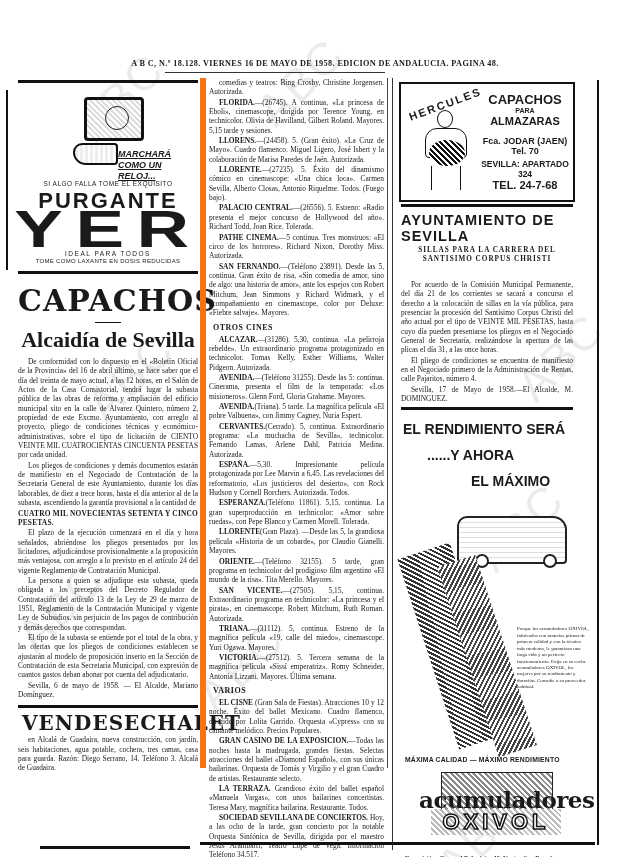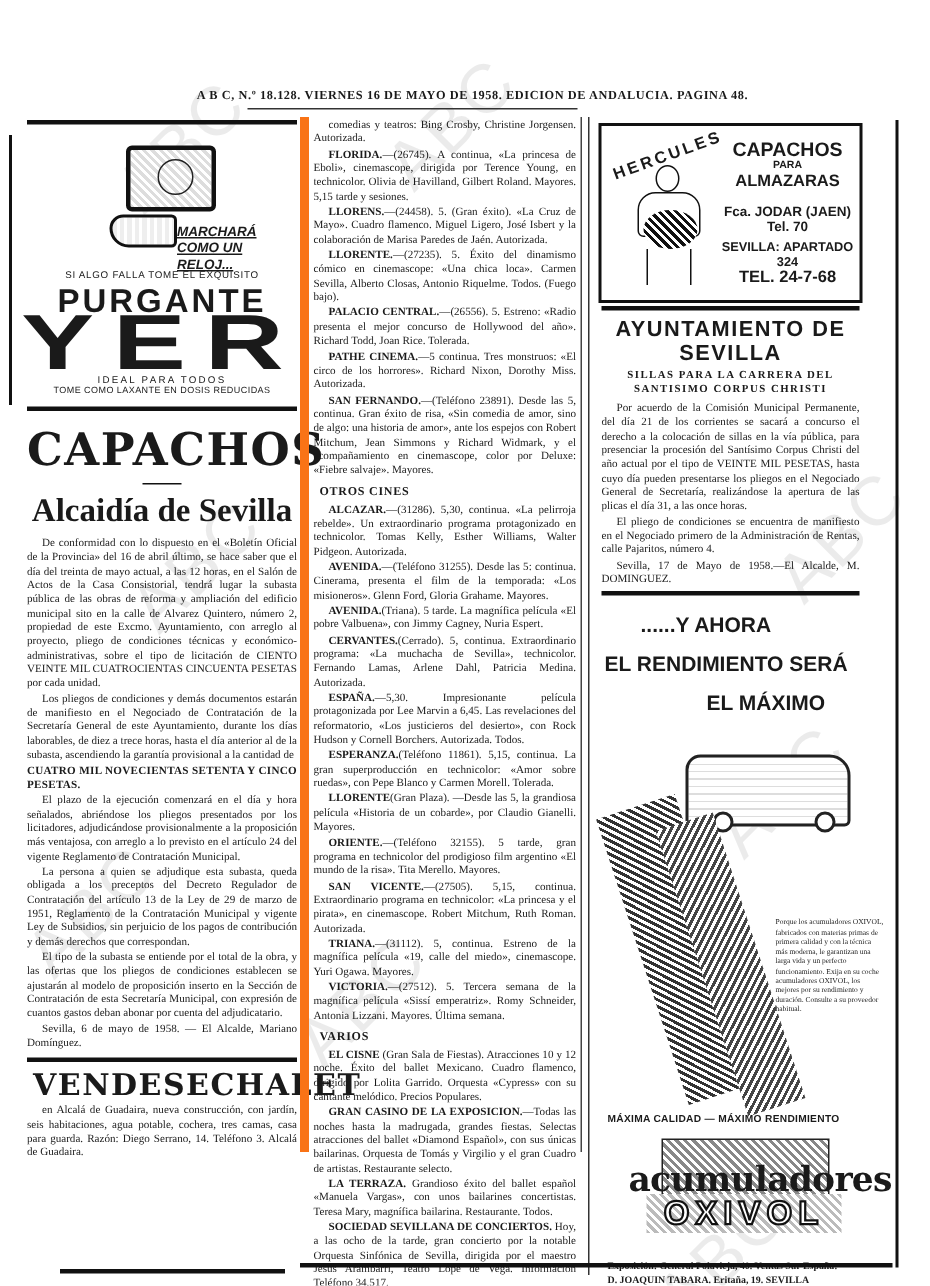--- a/index.html
+++ b/index.html
@@ -46,22 +46,22 @@
   
   .ad-herc { position: relative; height: 120px; border: 2px solid #111; margin: 4px 12px 0 6px; }
   .ad-herc .arc { position: absolute; left: 8px; top: 8px; font-family: "Liberation Sans", sans-serif; font-weight: bold; font-size: 11px; }
   .ad-herc .figure { position: absolute; left: 20px; top: 26px; width: 50px; height: 80px; }
   .ad-herc .fig-head { position: absolute; left: 16px; top: 0; width: 16px; height: 18px; border: 1.5px solid #111; border-radius: 50%; }
   .ad-herc .fig-body { position: absolute; left: 4px; top: 18px; width: 42px; height: 30px; border: 1.5px solid #111; border-radius: 12px 12px 4px 4px; }
   .ad-herc .fig-basket { position: absolute; left: 8px; top: 30px; width: 36px; height: 26px; border-radius: 50%; background: repeating-linear-gradient(45deg,#111 0 2px,#fff 2px 4px); }
   .ad-herc .fig-legs { position: absolute; left: 10px; top: 56px; width: 30px; height: 24px; border-left: 1.5px solid #111; border-right: 1.5px solid #111; }
   .ad-herc .txt { position: absolute; left: 80px; right: 4px; font-family: "Liberation Sans", sans-serif; font-weight: bold; text-align: center; }
 
-  .ayto-title { font-family: "Liberation Sans", sans-serif; font-weight: 900; font-size: 14.5px; letter-spacing: 1px; text-align: center; margin: 5px 0 2px; }
-  .ayto-sub { font-weight: bold; font-size: 7.2px; letter-spacing: 1px; text-align: center; line-height: 9px; margin-bottom: 3px; }
+  .ayto-title { font-family: "Liberation Sans", sans-serif; font-weight: 900; font-size: 14.5px; letter-spacing: 1px; margin: 5px 0 2px; }
+  .ayto-sub { font-weight: bold; font-size: 7.2px; letter-spacing: 1px; text-align: center; line-height: 9px; margin-bottom: 16px; }
 
   
   .ad-oxivol { position: relative; height: 460px; margin-top: 6px; }
   .ad-oxivol .headline { font-family: "Liberation Sans", sans-serif; font-weight: 900; font-size: 14px; line-height: 26px; }
   .ad-oxivol .illus { position: absolute; top: 100px; left: 6px; width: 175px; height: 228px; }
   .ad-oxivol .truck { position: absolute; left: 50px; top: 0; width: 110px; height: 48px; border: 2px solid #222; border-radius: 10px 14px 4px 4px; background: repeating-linear-gradient(0deg,#fff 0 4px,#ddd 4px 5px); }
   .ad-oxivol .wheel { position: absolute; width: 14px; height: 14px; border: 2px solid #222; border-radius: 50%; background: #fff; }
   .ad-oxivol .man { position: absolute; width: 55px; height: 200px; background: repeating-linear-gradient(45deg,#333 0 2px,#fff 2px 4px); transform: rotate(-18deg); }
   .ad-oxivol .copy { position: absolute; left: 110px; top: 110px; width: 72px; font-size: 5px; line-height: 6.4px; text-align: left; }
   .ad-oxivol .tagline { position: absolute; top: 340px; left: 4px; font-family: "Liberation Sans", sans-serif; font-weight: bold; font-size: 6.8px; letter-spacing: 0.2px; }
@@ -185,22 +185,22 @@
       <div>SANTISIMO CORPUS CHRISTI</div>
     </div>
     <div class="body-text">
       <p>Por acuerdo de la Comisión Municipal Permanente, del día 21 de los corrientes se sacará a concurso el derecho a la colocación de sillas en la vía pública, para presenciar la procesión del Santísimo Corpus Christi del año actual por el tipo de VEINTE MIL PESETAS, hasta cuyo día pueden presentarse los pliegos en el Negociado General de Secretaría, realizándose la apertura de las plicas el día 31, a las once horas.</p>
       <p>El pliego de condiciones se encuentra de manifiesto en el Negociado primero de la Administración de Rentas, calle Pajaritos, número 4.</p>
       <p>Sevilla, 17 de Mayo de 1958.—El Alcalde, M. DOMINGUEZ.</p>
     </div>
     <div class="thick-rule" style="margin-top:4px"></div>
 
     <div class="ad-oxivol">
+      <div class="headline" style="padding-left:2px">EL RENDIMIENTO SERÁ</div>
       <div class="headline" style="padding-left:26px">......Y AHORA</div>
-      <div class="headline" style="padding-left:2px">EL RENDIMIENTO SERÁ</div>
       <div class="headline" style="padding-left:70px">EL MÁXIMO</div>
       <div class="illus">
         <div class="truck"></div>
         <div class="wheel" style="left:68px;top:38px;"></div>
         <div class="wheel" style="left:136px;top:38px;"></div>
         <div class="man" style="left:20px;top:30px;"></div>
         <div class="man" style="left:60px;top:40px;width:40px;background:repeating-linear-gradient(-45deg,#444 0 2px,#fff 2px 4px);"></div>
         <div class="copy">Porque los acumuladores OXIVOL, fabricados con materias primas de primera calidad y con la técnica más moderna, le garantizan una larga vida y un perfecto funcionamiento. Exija en su coche acumuladores OXIVOL, los mejores por su rendimiento y duración. Consulte a su proveedor habitual.</div>
       </div>
       <div class="tagline">MÁXIMA CALIDAD — MÁXIMO RENDIMIENTO</div>

